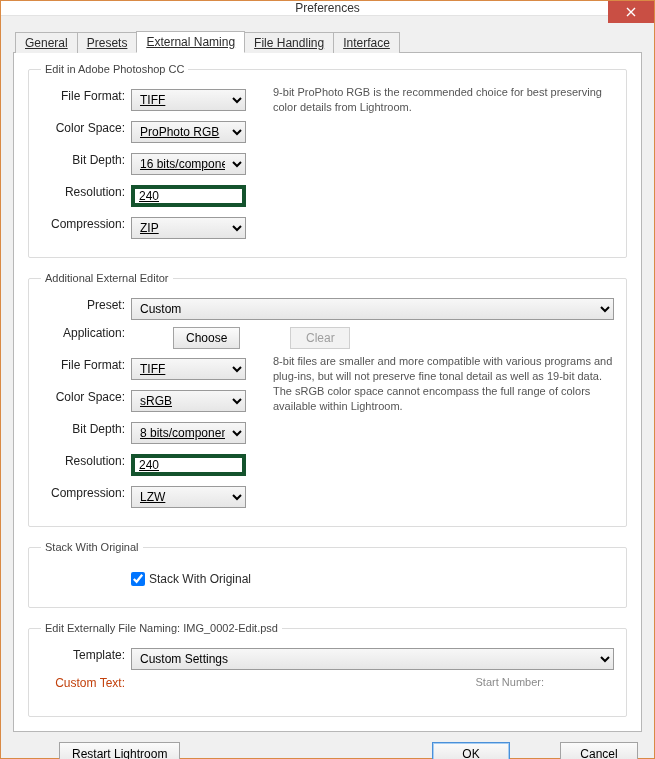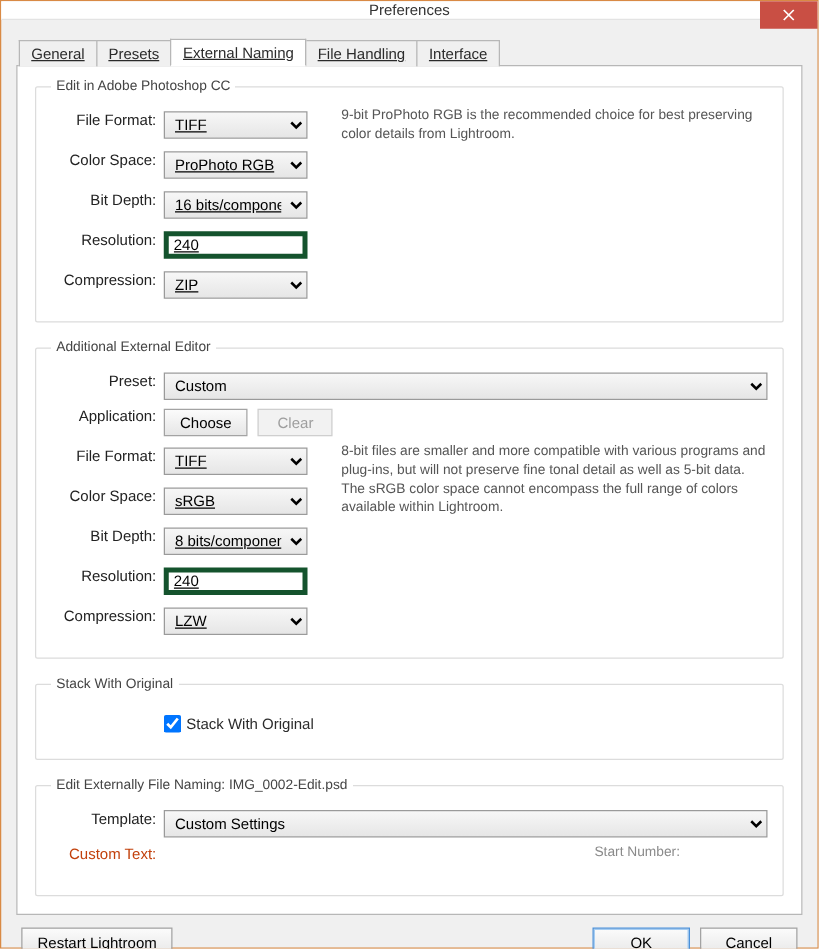--- a/index.html
+++ b/index.html
@@ -148,20 +148,21 @@
   .two { display:flex; align-items:flex-start; }
 
   .btn {
     height:22px;
     min-width:60px;
     padding:0 12px;
     border:1px solid #a3a3a3;
     background:linear-gradient(#fbfbfb,#e6e6e6);
     font:inherit;
     border-radius:0;
+    margin-left:42px;
   }
   .btn:disabled { color:#9e9e9e; background:#f2f2f2; border-color:#cfcfcf; }
   .btn.primary { border-color:#4a90d9; box-shadow:0 0 0 1px #a6cdf2 inset; }
 
   .footer {
     display:flex;
     align-items:center;
     gap:8px;
     padding: 10px 4px 2px 4px;
   }
@@ -264,21 +265,21 @@
             </div>
             <div class="row">
               <div class="lab">Resolution:</div>
               <input type="text" class="w115" value="240" style="">
             </div>
             <div class="row">
               <div class="lab">Compression:</div>
               <select class="w115"><option>LZW</option></select>
             </div>
           </div>
-          <div class="hint">8-bit files are smaller and more compatible with various programs and plug-ins, but will not preserve fine tonal detail as well as 5-bit data. The sRGB color space cannot encompass the full range of colors available within Lightroom.</div>
+          <div class="hint">8-bit files are smaller and more compatible with various programs and plug-ins, but will not preserve fine tonal detail as well as 19-bit data. The sRGB color space cannot encompass the full range of colors available within Lightroom.</div>
         </div>
       </fieldset>
 
       <fieldset class="group">
         <legend>Stack With Original</legend>
         <div class="row">
           <div class="lab"></div>
           <label class="checkbox">
             <input type="checkbox" checked="" style="">
             <span>Stack With Original</span>

